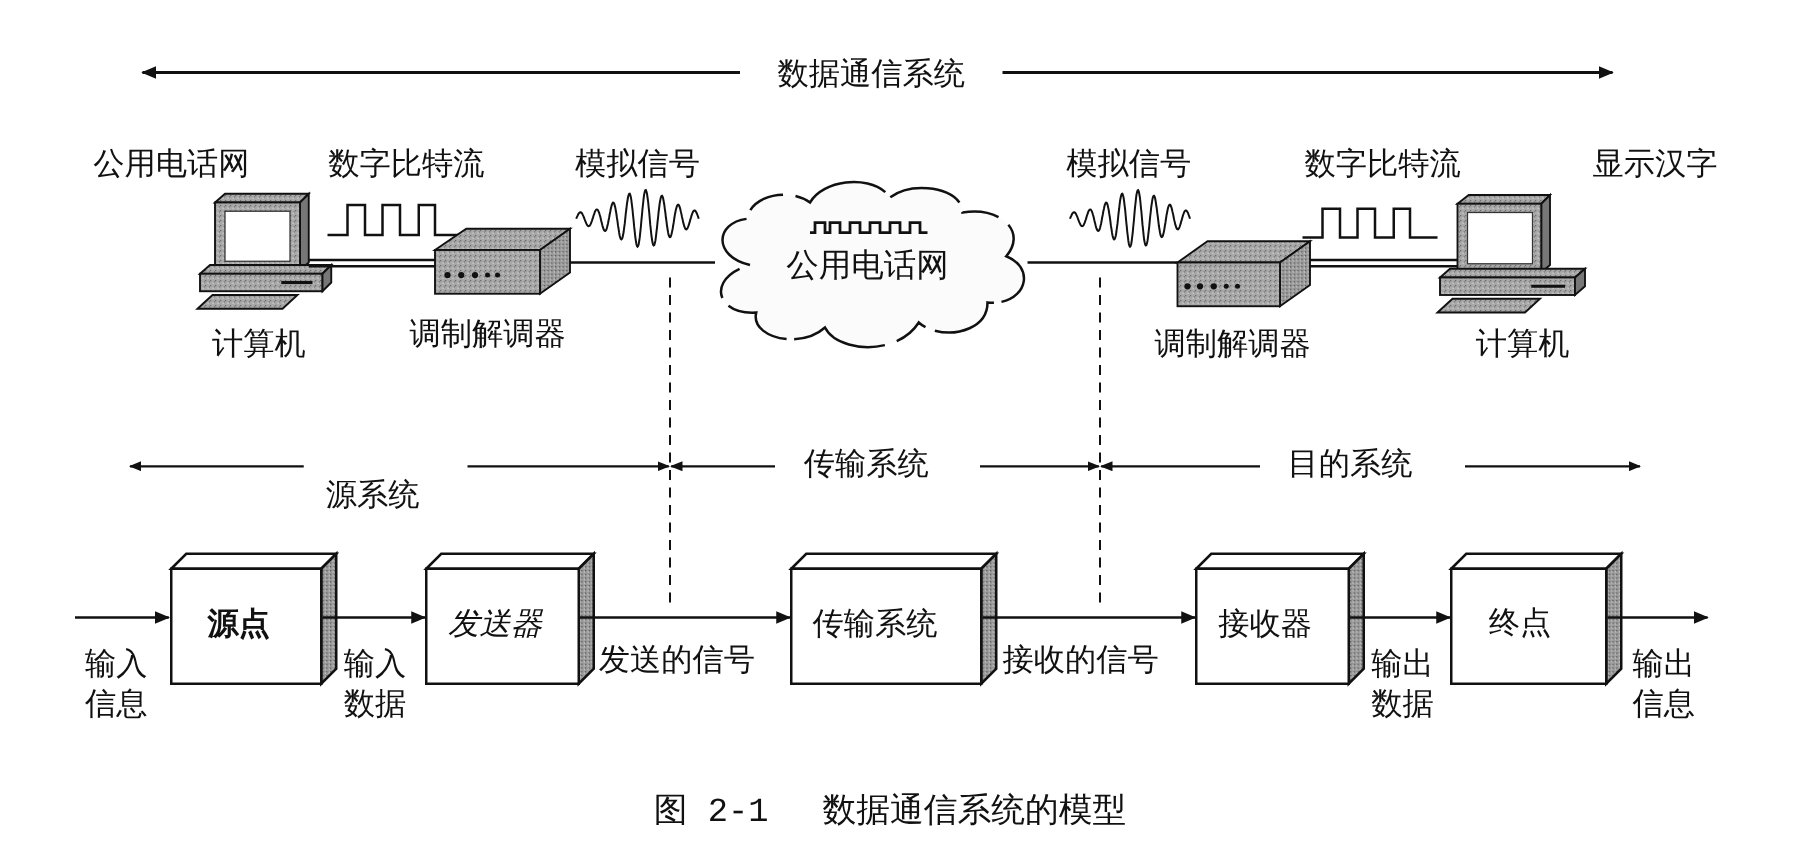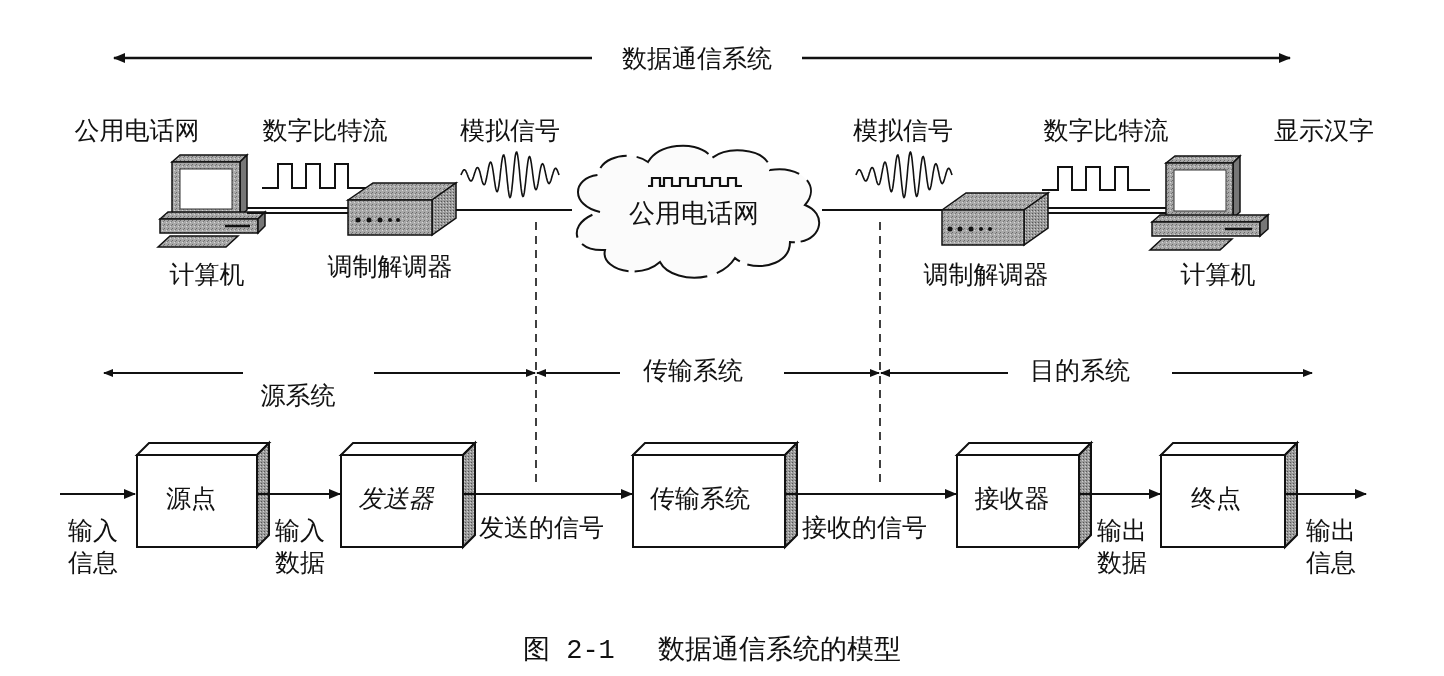--- a/index.html
+++ b/index.html
@@ -180,21 +180,21 @@
 <div class="t tc" style="left:903px;top:118px;">模拟信号</div>
 <div class="t tc" style="left:1106px;top:118px;">数字比特流</div>
 <div class="t tc" style="left:1310px;top:118px;margin-left:14px;">显示汉字</div>
 <div class="t tc" style="left:986px;top:262px;">调制解调器</div>
 <div class="t tc" style="left:1218px;top:262px;">计算机</div>
 
 <div class="t tc" style="left:298px;top:358px;margin-top:25px;">源系统</div>
 <div class="t tc" style="left:693px;top:358px;">传输系统</div>
 <div class="t tc" style="left:1080px;top:358px;">目的系统</div>
 
-<div class="t tc" style="left:191px;top:486px;">源点</div>
+<div class="t tc" style="left:191px;top:486px;font-weight:bold;">源点</div>
 <div class="t tc" style="left:396px;top:486px;font-style:italic;">发送器</div>
 <div class="t tc" style="left:700px;top:486px;">传输系统</div>
 <div class="t tc" style="left:1012px;top:486px;">接收器</div>
 <div class="t tc" style="left:1216px;top:486px;font-family:Liberation Serif, serif;">终点</div>
 
 <div class="t two" style="left:68px;top:515px;">
   <div>输入</div>
   <div>信息</div>
 </div>
 <div class="t two" style="left:275px;top:515px;">

